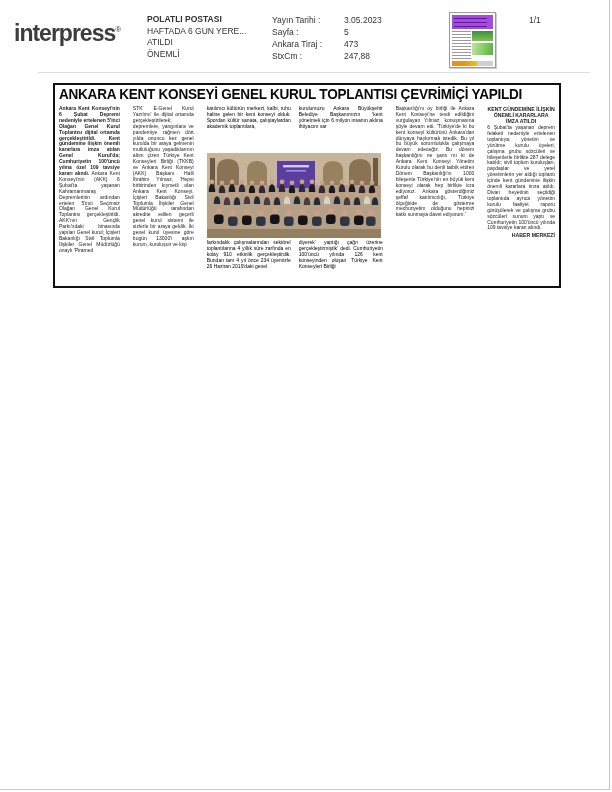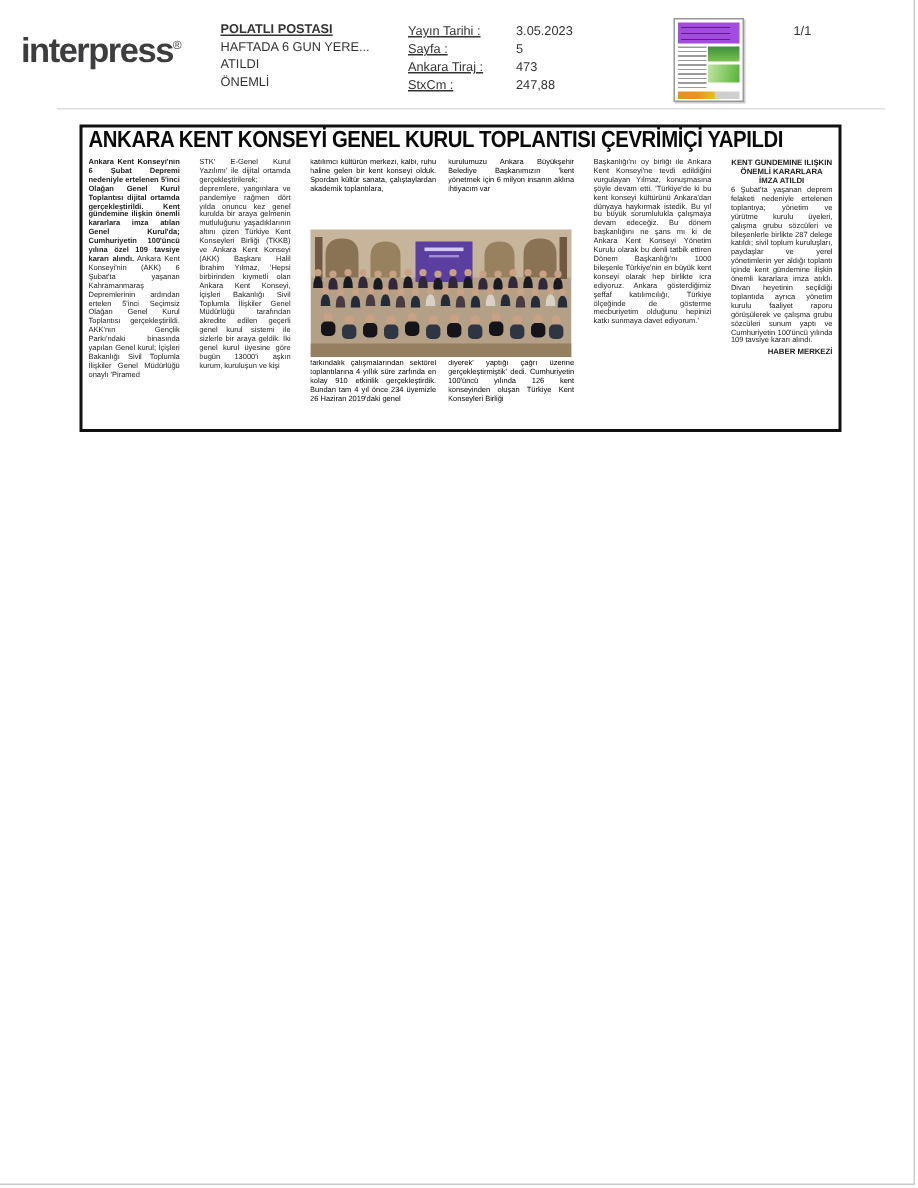--- a/index.html
+++ b/index.html
@@ -4,24 +4,24 @@
 <style>
   * { margin:0; padding:0; box-sizing:border-box; }
   body { width:612px; height:792px; background:#fff; font-family:"Liberation Sans", sans-serif; position:relative; overflow:hidden; }
   .page { position:absolute; left:0; top:0; width:610px; height:790px; border-right:1px solid #c9c9c9; border-bottom:1px solid #c9c9c9; background:#fff; }
 
   
   .hdr { position:absolute; left:0; top:0; width:612px; height:74px; }
   .logo { position:absolute; left:14px; top:20px; font-size:23px; font-weight:800; letter-spacing:-1px; color:#3d3d3f; }
   .logo sup { font-size:8px; font-weight:400; vertical-align:super; }
   .pub { position:absolute; left:147px; top:14px; width:120px; font-size:8.5px; color:#333; line-height:11.5px; }
-  .pub .pname { font-weight:bold; text-decoration:underline; }
+  .pub .pname { font-weight:bold; }
   .meta { position:absolute; left:272px; top:14px; font-size:8.5px; color:#333; line-height:12px; }
   .meta-row { display:flex; }
-  .meta-row .ml { width:72px;text-decoration:underline; }
+  .meta-row .ml { width:72px; }
   .meta-row .mv { }
   .pageind { position:absolute; left:529px; top:15px; font-size:8.5px; color:#333; }
   .divider { position:absolute; left:38px; top:72px; width:552px; height:1px; background:#dedede; }
 
   
   .thumb { position:absolute; left:449px; top:12px; width:47px; height:56px; background:#fff; border:1px solid #9a9a9a; box-shadow:1px 1px 0 #ccc; }
   .thumb > div { position:absolute; }
   .t-purple { left:2px; top:2px; width:41px; height:14px; background:#a44be0;
      background-image:repeating-linear-gradient(#5a1f8a 0 1px, transparent 1px 4px); background-size:80% 100%; background-position:2px 3px; background-repeat:no-repeat; }
   .t-lines { left:2px; top:18px; width:19px; height:29px;

